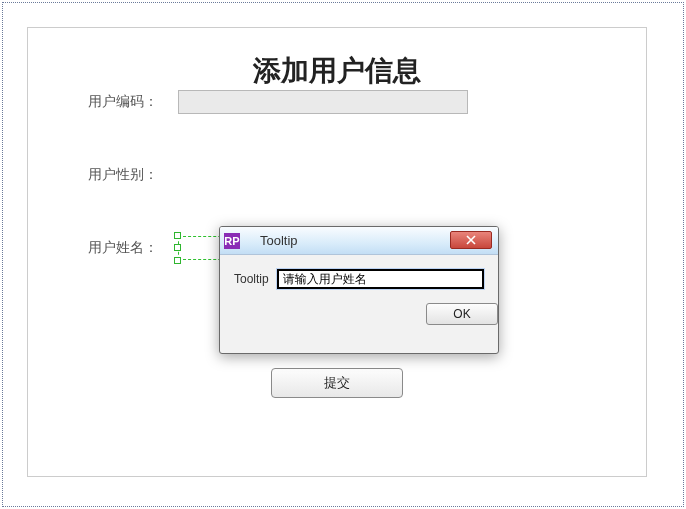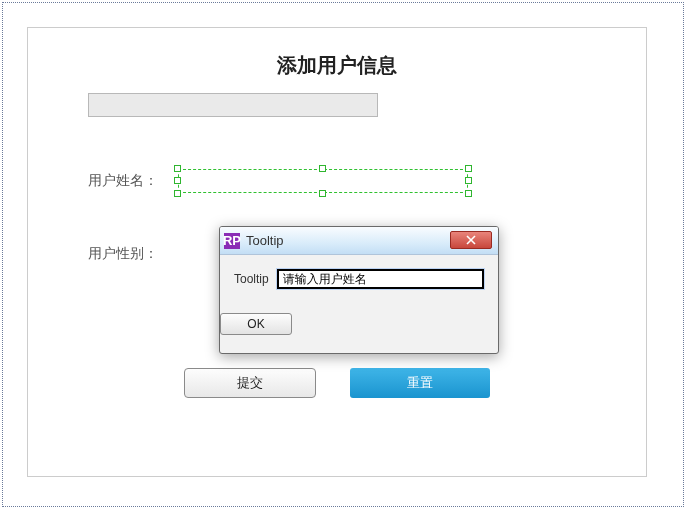--- a/index.html
+++ b/index.html
@@ -20,25 +20,24 @@
   }
   .panel {
     position: absolute;
     left: 24px; top: 24px;
     width: 620px; height: 450px;
     border: 1px solid #ccc;
     background: #fff;
   }
   .title {
     text-align: center;
-    font-size: 20px;
+    font-size: 28px;
     font-weight: bold;
     color: #222;
     margin-top: 24px;
-    margin-bottom: 14px;
   }
   .row {
     display: flex;
     align-items: center;
     margin: 0 0 52px 0;
     padding-left: 60px;
   }
   .lbl {
     width: 90px;
     font-size: 14px;
@@ -115,26 +114,26 @@
     border-bottom: 1px solid #b0c4da;
     display: flex;
     align-items: center;
     padding: 0 4px;
     position: relative;
   }
   .rp-icon {
     width: 16px; height: 16px;
     background: #8a2db5;
     color: #fff;
-    font-size: 13px;
+    font-size: 11px;
     font-weight: bold;
     display: flex;
     align-items: center;
     justify-content: center;
-    margin-right: 6px;
+    margin-right: 20px;
   }
   .dlg-caption {
     font-size: 13px;
     color: #333;
   }
   .closebtn {
     position: absolute;
     right: 6px; top: 4px;
     width: 42px; height: 18px;
     background: linear-gradient(#e9847b,#c8473c);
@@ -156,66 +155,66 @@
     flex: 1;
     height: 20px;
     border: 2px solid #000000;
     background: #fff;
     padding: 1px 4px;
     font-size: 12px;
     outline: 1px solid #bcd3f3;
   }
   .dlg-btns {
     display: flex;
-    justify-content: flex-start;
+    justify-content: flex-end;
     gap: 12px;
-    margin-top: 24px;
+    margin-top: 14px;
   }
   .winbtn {
     width: 72px; height: 22px;
     font-size: 12px;
     border: 1px solid #8a8a8a;
     border-radius: 3px;
     background: linear-gradient(#fdfdfd,#e3e3e3);
     color: #222;
   }
 </style>
 </head>
 <body>
 
 <div class="canvas">
   <div class="panel">
     <div class="title">添加用户信息</div>
 
     <div class="row">
+      <div class="lbl">用户编码：</div>
       <input class="inp" type="text" value="" style="">
+    </div>
+
+    <div class="row">
+      <div class="lbl">用户性别：</div>
     </div>
 
     <div class="row">
       <div class="lbl">用户姓名：</div>
       <div class="sel-wrap">
         <div class="sel-inner"></div>
         <div class="handle h-tl"></div>
         <div class="handle h-tm"></div>
         <div class="handle h-tr"></div>
         <div class="handle h-ml"></div>
         <div class="handle h-mr"></div>
         <div class="handle h-bl"></div>
         <div class="handle h-bm"></div>
         <div class="handle h-br"></div>
       </div>
     </div>
 
-    <div class="row">
-      <div class="lbl">用户性别：</div>
-    </div>
-
     <div class="btnrow">
       <button class="btn1">提交</button>
-      <button class="btn2">重置</button>
     </div>
   </div>
 
   <div class="dialog">
     <div class="dlg-title">
       <div class="rp-icon">RP</div>
       <div class="dlg-caption">Tooltip</div>
       <div class="closebtn">
         <svg width="12" height="10" viewBox="0 0 12 10">
           <line x1="2" y1="1" x2="10" y2="9" stroke="#fff" stroke-width="1.6"></line>

